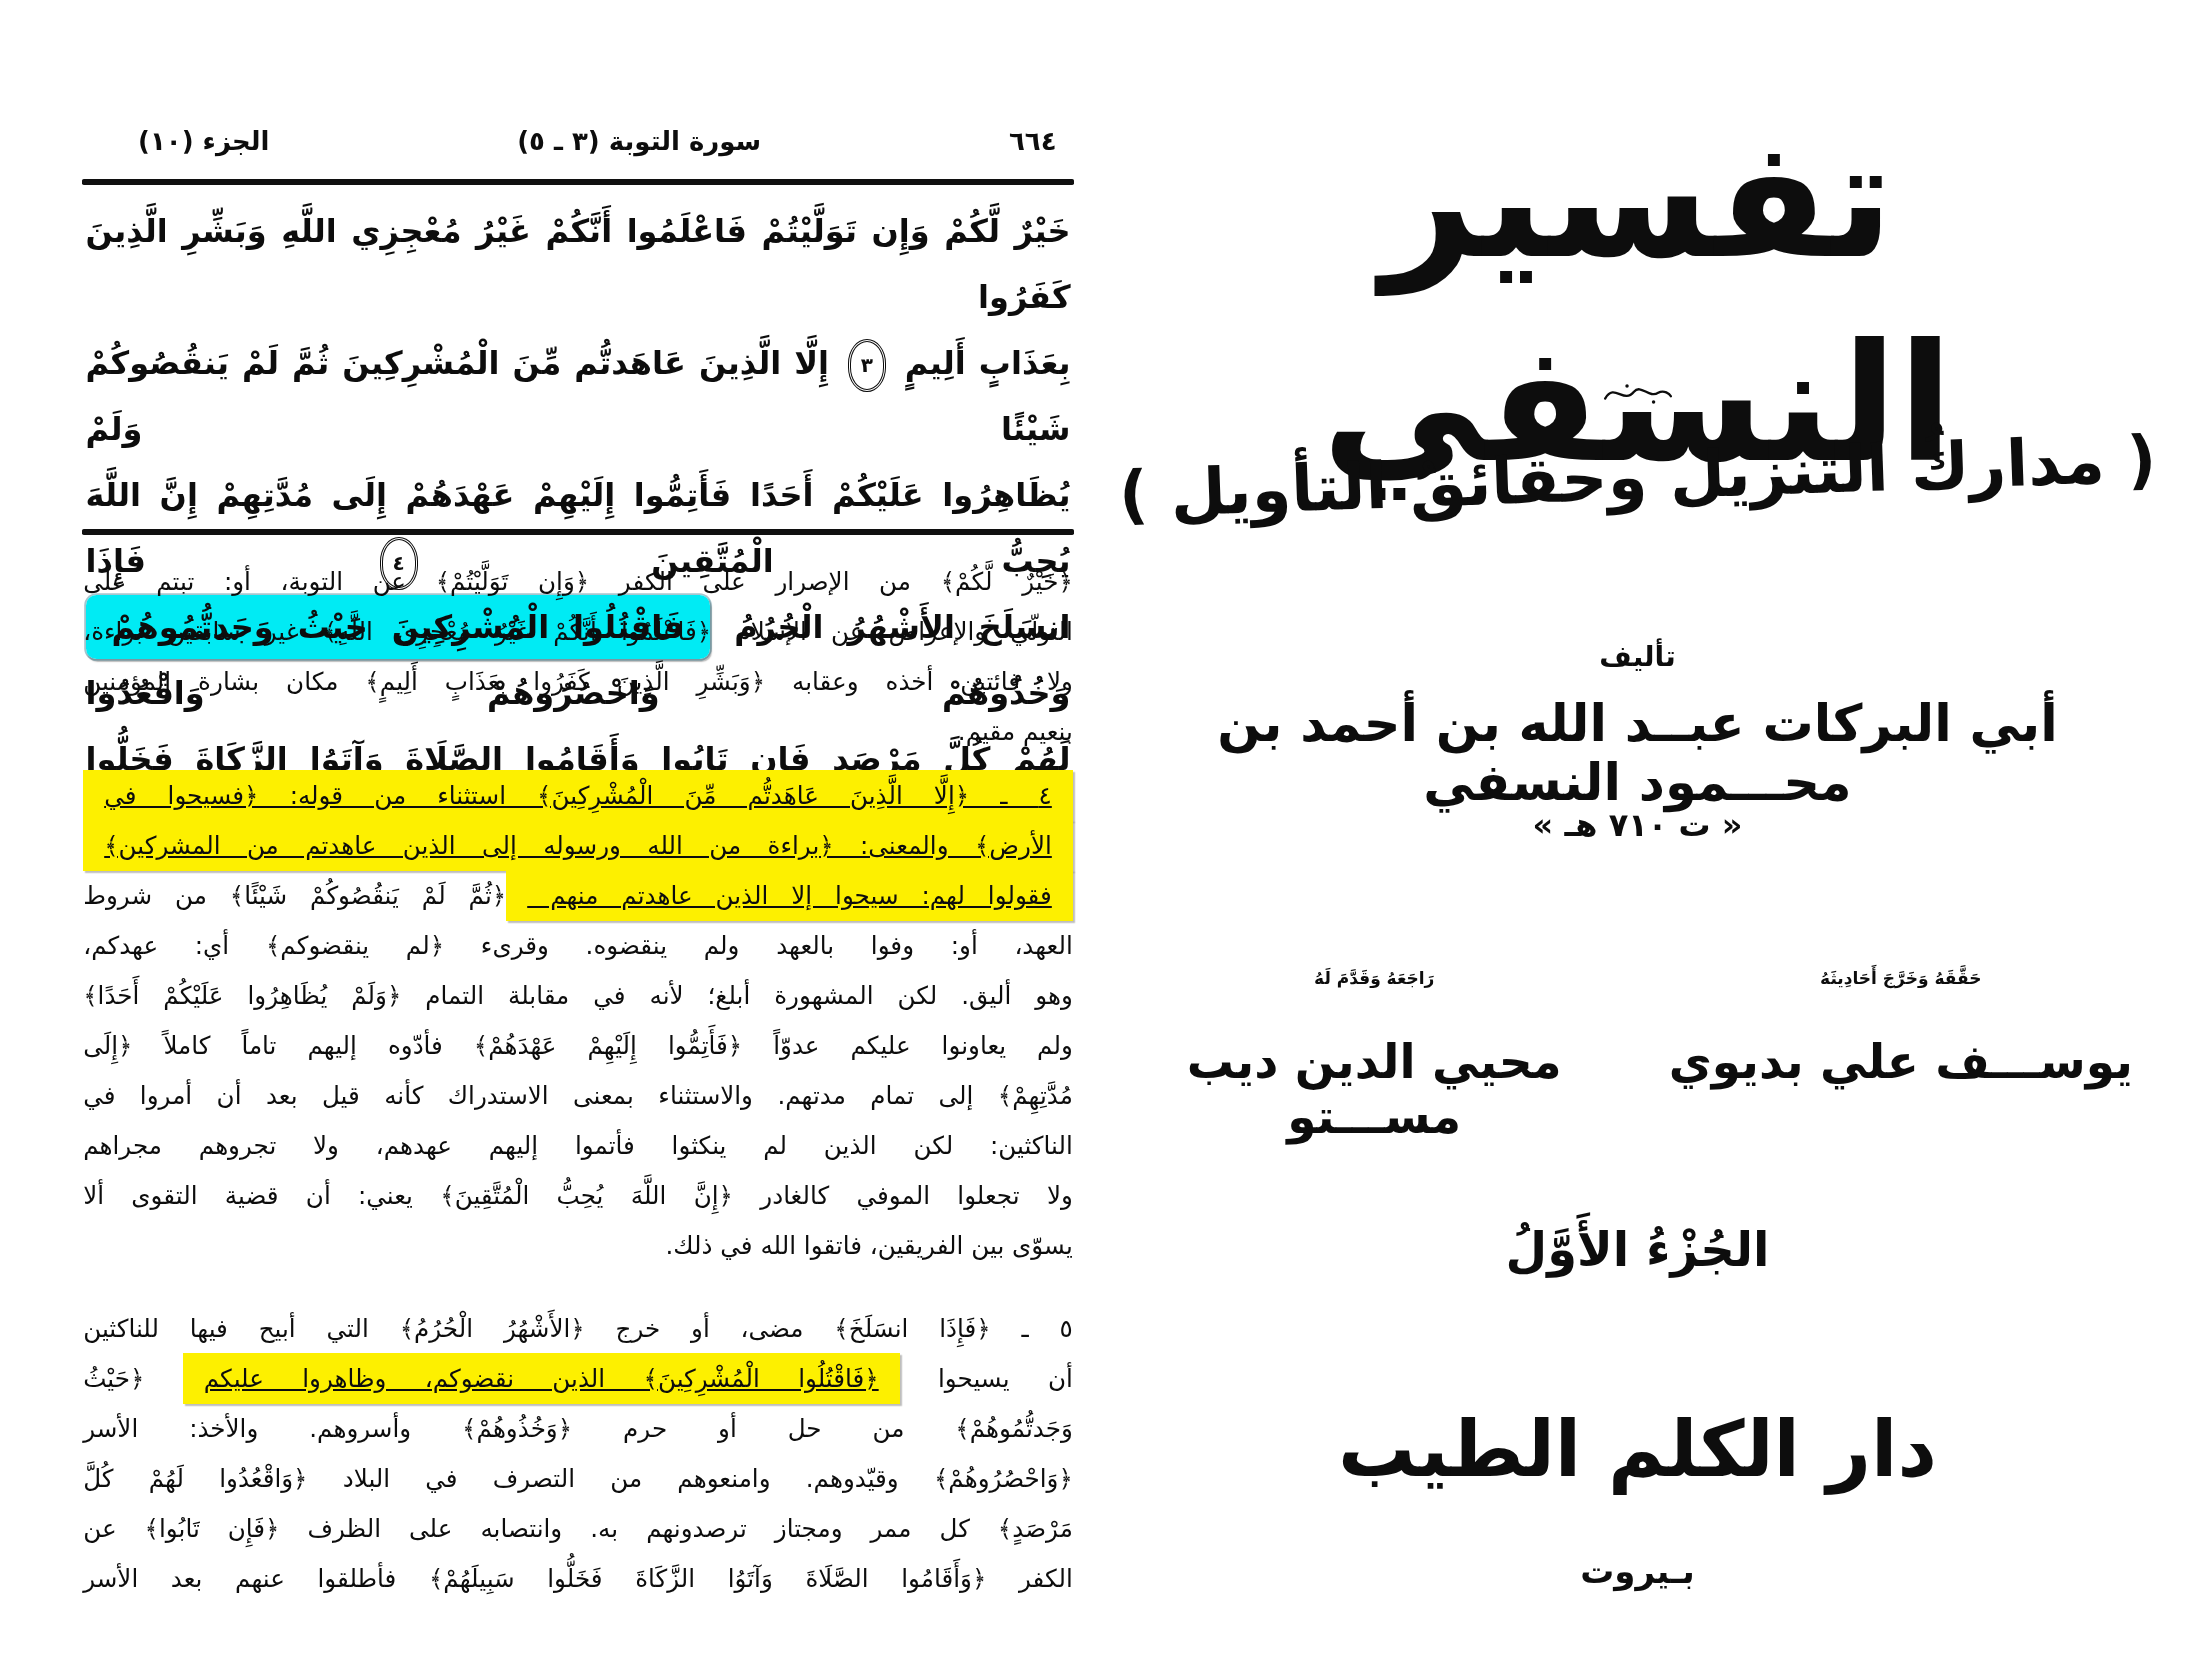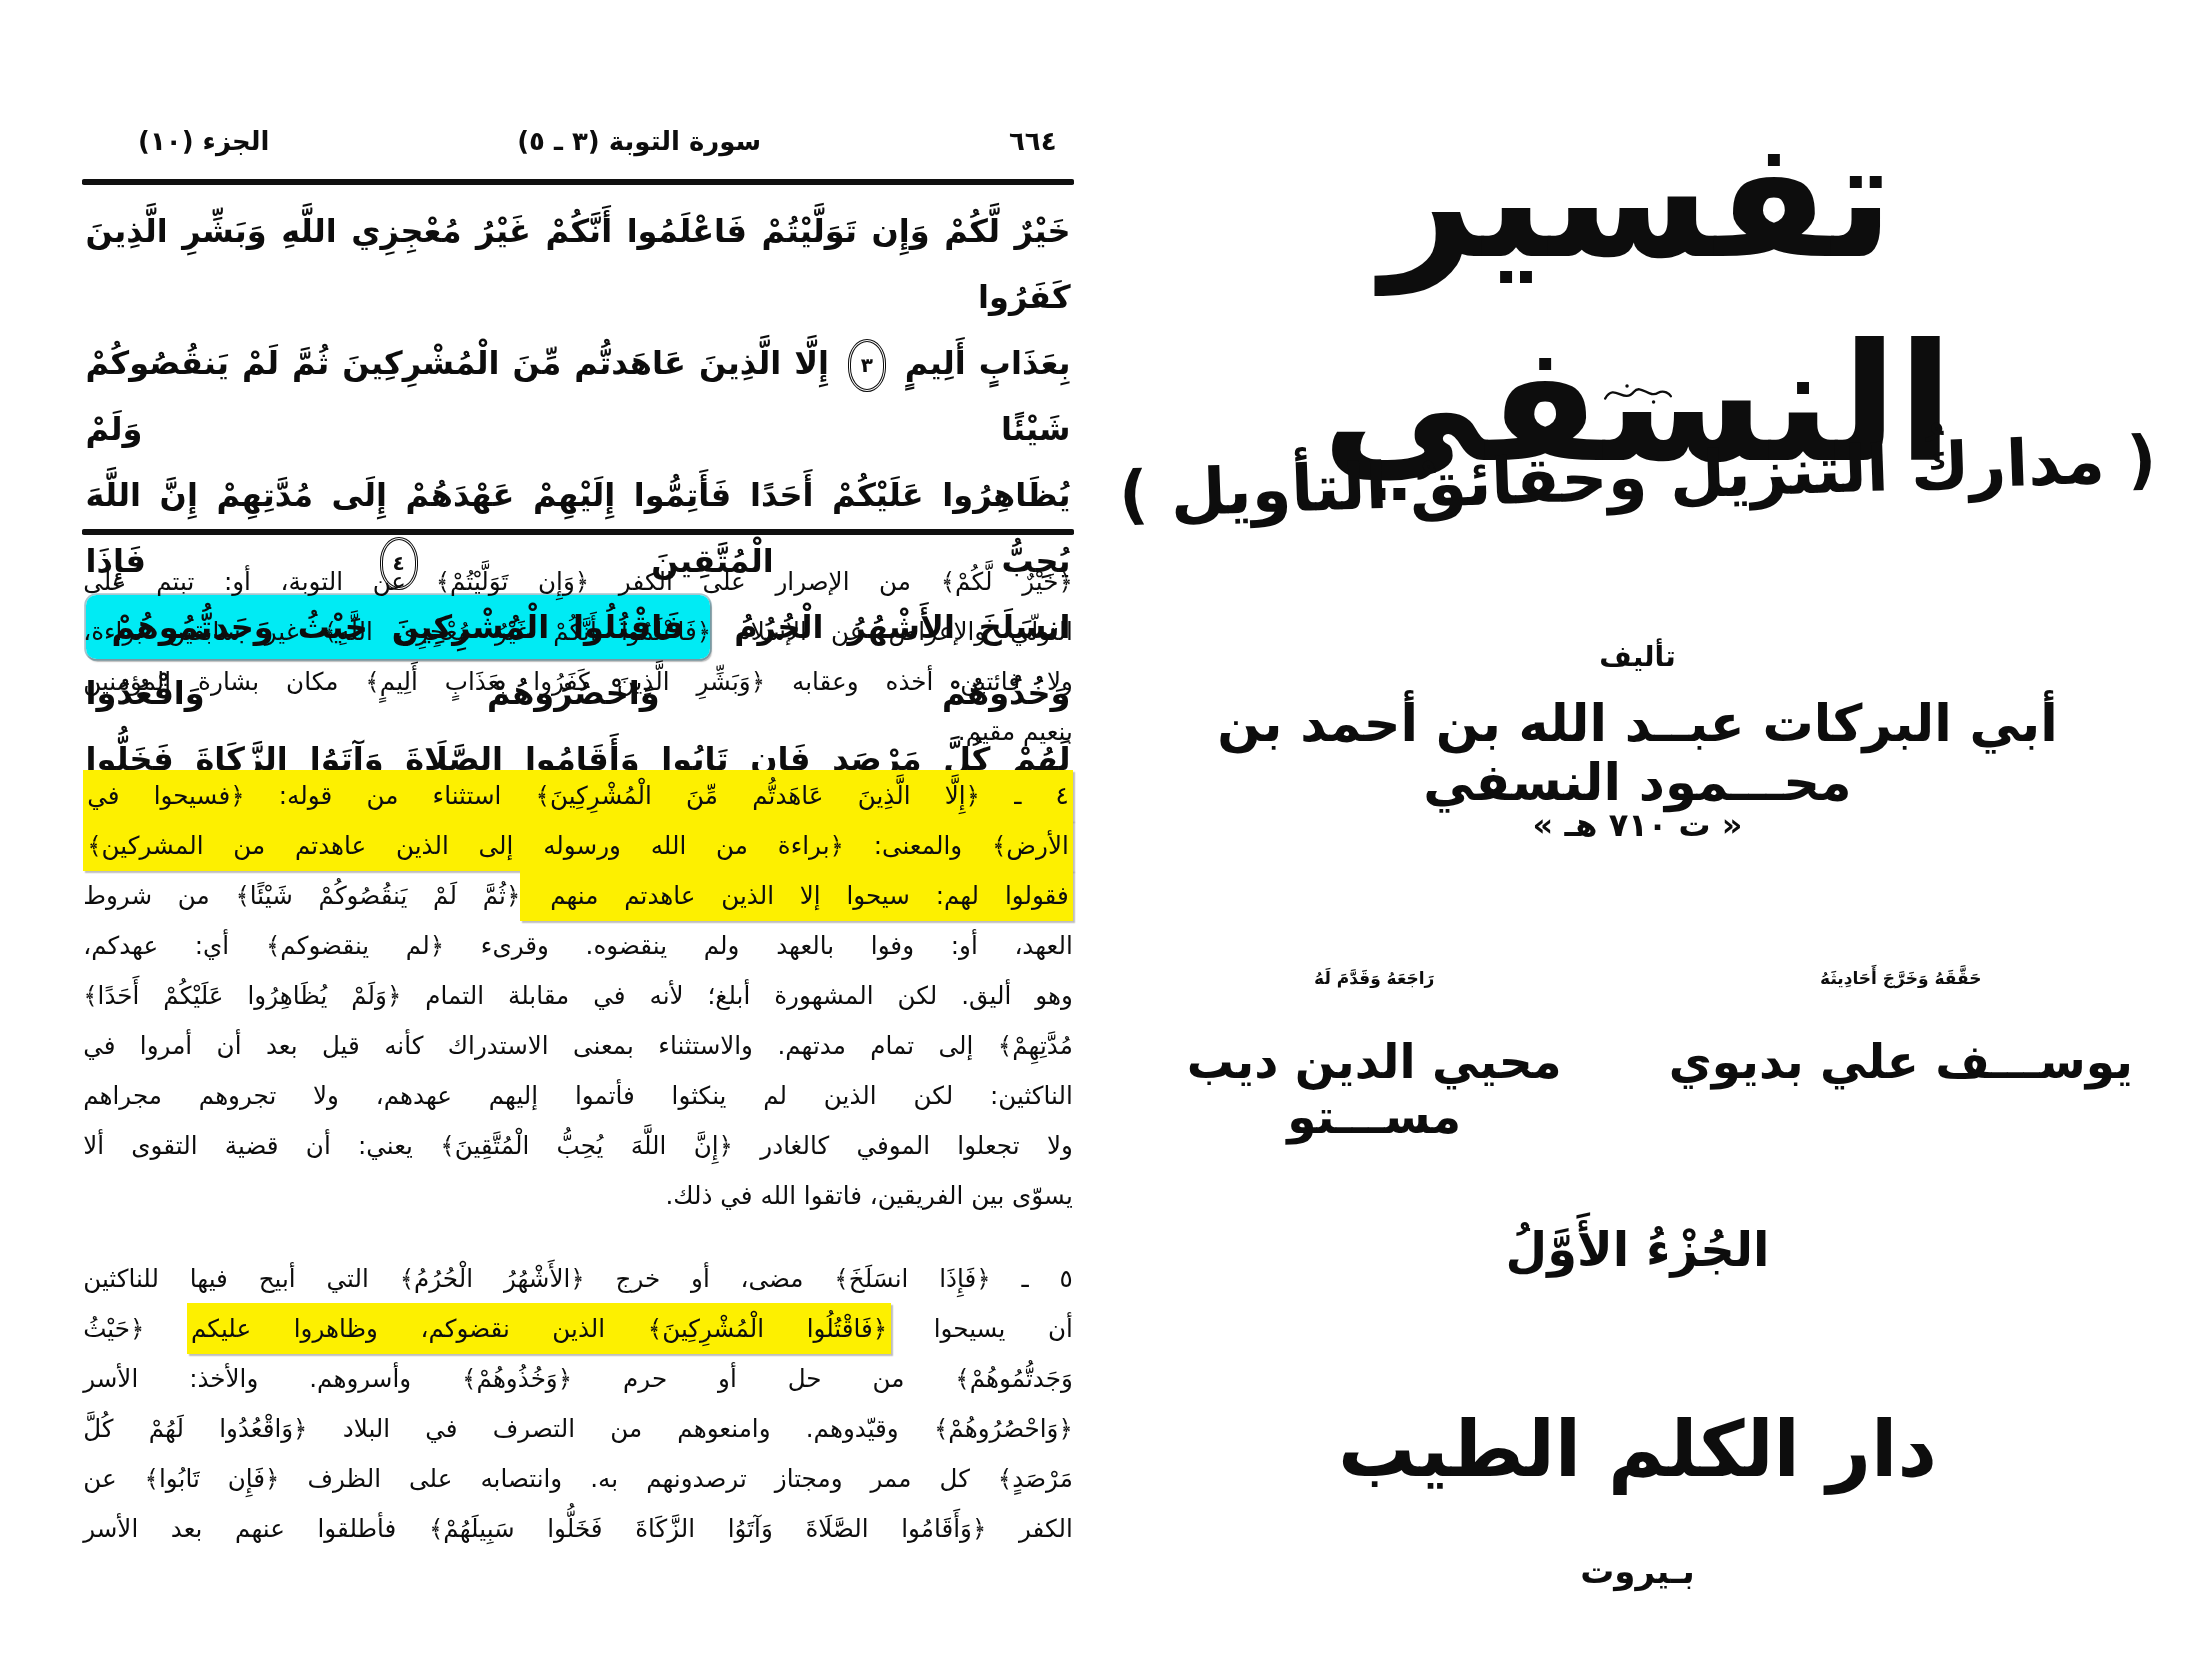--- a/index.html
+++ b/index.html
@@ -43,22 +43,23 @@
 
   
   .hl-cyan{
     background:#00ebf4;
     border-radius:10.5px;
     padding:13px 26px;
     box-shadow:0 0 0 1.8px rgba(0,90,115,.35), 1.8px 2.3px 1.2px rgba(60,60,60,.35);
   }
   .hl-yellow{
     background:#fdf000;
-    padding:11px 4px;
+    padding:11px 21px;
     box-shadow:1.8px 1.8px 1.2px rgba(110,110,110,.45);
+    text-decoration:underline;
   }
 
   
   .ayah{
     display:inline-flex;align-items:center;justify-content:center;
     width:32px;height:47px;
     border:3.5px double #0d0d0d;
     border-radius:50% / 46%;
     font-size:20px;font-weight:bold;line-height:1;
     vertical-align:middle;margin:0 5.8px;
@@ -112,20 +113,21 @@
           <div class="tline"><span>التولّي والإعراض عن الإسلام ﴿فَاعْلَمُوا أَنَّكُمْ غَيْرُ مُعْجِزِي اللَّهِ﴾ غير سابقين براءة،</span></div>
           <div class="tline"><span>ولا فائتين أخذه وعقابه ﴿وَبَشِّرِ الَّذِينَ كَفَرُوا بِعَذَابٍ أَلِيمٍ﴾ مكان بشارة المؤمنين</span></div>
           <div class="tline end"><span>بنعيم مقيم.</span></div>
         </div>
       <div class="para para-2">
           <div class="tline"><span class="hl-yellow">٤ ـ ﴿إِلَّا الَّذِينَ عَاهَدتُّم مِّنَ الْمُشْرِكِينَ﴾ استثناء من قوله: ﴿فسيحوا في</span></div>
           <div class="tline"><span class="hl-yellow">الأرض﴾ والمعنى: ﴿براءة من الله ورسوله إلى الذين عاهدتم من المشركين﴾</span></div>
           <div class="tline"><span class="hl-yellow">فقولوا لهم: سيحوا إلا الذين عاهدتم منهم </span><span>﴿ثُمَّ لَمْ يَنقُصُوكُمْ شَيْئًا﴾ من شروط</span></div>
           <div class="tline"><span>العهد، أو: وفوا بالعهد ولم ينقضوه. وقرىء ﴿لم ينقضوكم﴾ أي: عهدكم،</span></div>
           <div class="tline"><span>وهو أليق. لكن المشهورة أبلغ؛ لأنه في مقابلة التمام ﴿وَلَمْ يُظَاهِرُوا عَلَيْكُمْ أَحَدًا﴾</span></div>
+          <div class="tline"><span>ولم يعاونوا عليكم عدوّاً ﴿فَأَتِمُّوا إِلَيْهِمْ عَهْدَهُمْ﴾ فأدّوه إليهم تاماً كاملاً ﴿إِلَى</span></div>
           <div class="tline"><span>مُدَّتِهِمْ﴾ إلى تمام مدتهم. والاستثناء بمعنى الاستدراك كأنه قيل بعد أن أمروا في</span></div>
           <div class="tline"><span>الناكثين: لكن الذين لم ينكثوا فأتموا إليهم عهدهم، ولا تجروهم مجراهم</span></div>
           <div class="tline"><span>ولا تجعلوا الموفي كالغادر ﴿إِنَّ اللَّهَ يُحِبُّ الْمُتَّقِينَ﴾ يعني: أن قضية التقوى ألا</span></div>
           <div class="tline end"><span>يسوّى بين الفريقين، فاتقوا الله في ذلك.</span></div>
         </div>
       <div class="para para-3">
           <div class="tline"><span>٥ ـ ﴿فَإِذَا انسَلَخَ﴾ مضى، أو خرج ﴿الأَشْهُرُ الْحُرُمُ﴾ التي أبيح فيها للناكثين</span></div>
           <div class="tline"><span>أن يسيحوا </span><span class="hl-yellow">﴿فَاقْتُلُوا الْمُشْرِكِينَ﴾ الذين نقضوكم، وظاهروا عليكم</span><span> ﴿حَيْثُ</span></div>
           <div class="tline"><span>وَجَدتُّمُوهُمْ﴾ من حل أو حرم ﴿وَخُذُوهُمْ﴾ وأسروهم. والأخذ: الأسر</span></div>
           <div class="tline"><span>﴿وَاحْصُرُوهُمْ﴾ وقيّدوهم. وامنعوهم من التصرف في البلاد ﴿وَاقْعُدُوا لَهُمْ كُلَّ</span></div>

